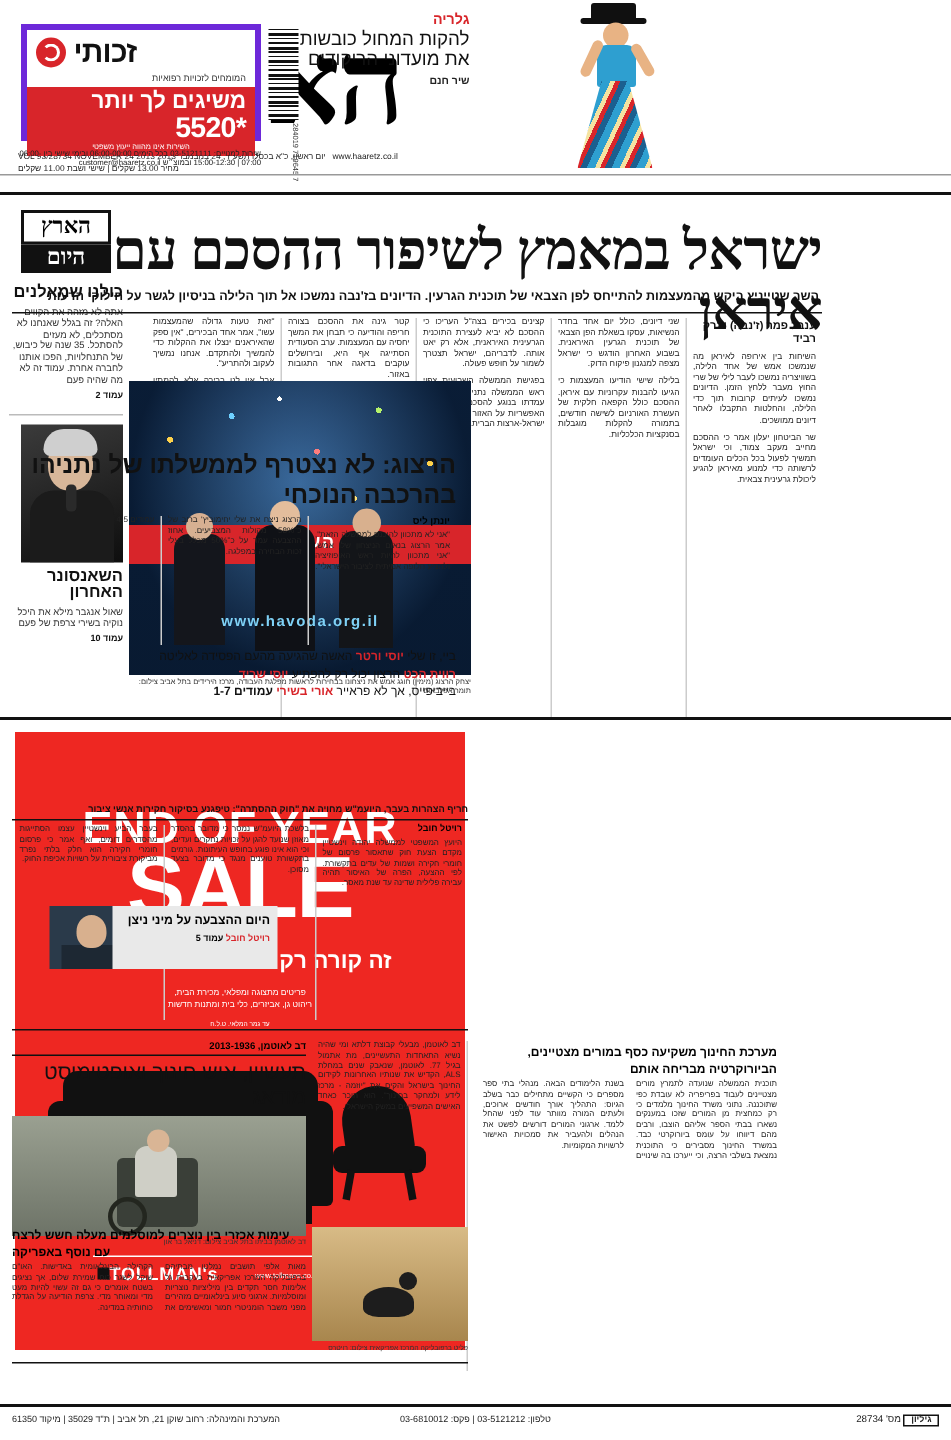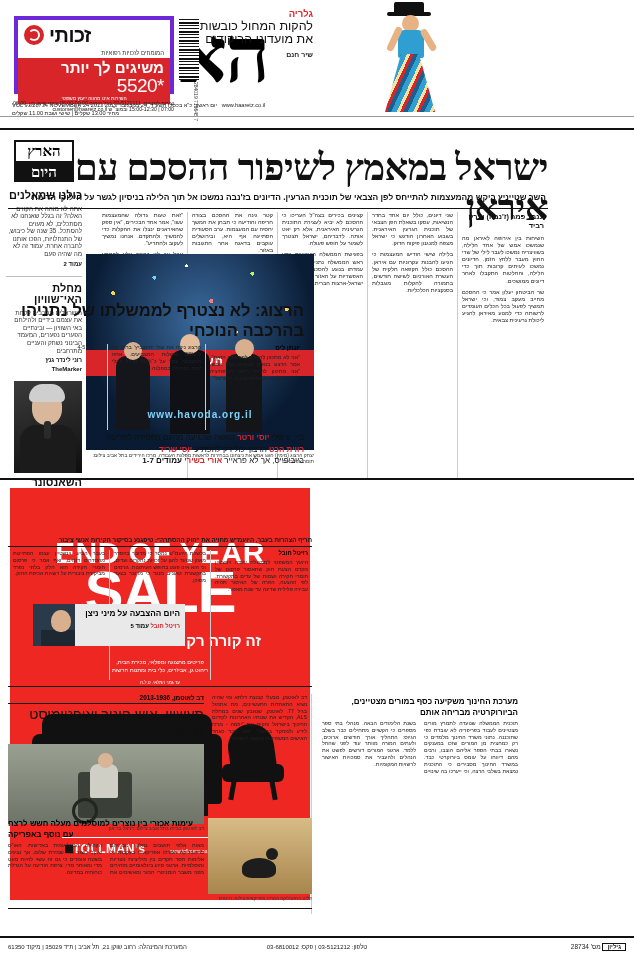--- a/index.html
+++ b/index.html
@@ -41,21 +41,21 @@
 
   
   .zchuti { position:absolute; top:16px; right:460px; width:160px; height:78px; border:4px solid #6d28d9; background:#fff; }
   .zchuti-top { height:30px; display:flex; align-items:center; justify-content:flex-end; padding:0 6px; gap:5px;}
   .zchuti-logo-text { font-size:20px; font-weight:bold; color:#111; letter-spacing:-0.5px;}
   .zchuti-mark { width:20px; height:20px; border-radius:50%; background:#d8252a; position:relative;}
   .zchuti-mark:after{content:""; position:absolute; inset:4px; border-radius:50%; border:2px solid #fff; border-left-color:transparent;}
   .zchuti-sub { font-size:6px; color:#333; text-align:right; padding:0 6px 2px; }
   .zchuti-red { background:#d8252a; color:#fff; padding:2px 6px 3px; }
   .zchuti-red .l1 { font-size:15px; font-weight:bold; line-height:16px;}
-  .zchuti-red .l2 { font-size:19px; font-weight:normal; line-height:19px; letter-spacing:-0.5px;text-align:right;}
+  .zchuti-red .l2 { font-size:19px; font-weight:bold; line-height:19px; letter-spacing:-0.5px;text-align:right;}
   .zchuti-red .l3 { font-size:5px; text-align:center; }
 
   .service-line { position:absolute; top:100px; right:460px; width:168px; font-size:5.2px; color:#222; text-align:right; }
 
   
   .masthead { position:absolute; top:16px; left:18px; width:250px; height:80px; display:flex; align-items:center; justify-content:flex-start;}
   .masthead-word { font-family:"Liberation Serif","DejaVu Serif",serif; font-size:78px; font-weight:bold; color:#000; letter-spacing:-2px; line-height:70px;}
   .dateline { position:absolute; top:102px; left:12px; width:270px; text-align:left; font-size:5.6px; color:#222; }
   .dateline .row2 { margin-top:2px; }
   .hline-top { position:absolute; top:116px; left:0; width:634px; height:1px; background:#999;}
@@ -269,26 +269,20 @@
       <div class="b">היום</div>
     </div>
 
     <div class="rail-item">
       <div class="rail-head">כולנו שמאלנים</div>
       <div class="rail-body">אתה לא מזהה את הקווים האלה? זה בגלל שאנחנו לא מסתכלים, לא מעזים להסתכל. 35 שנה של כיבוש, של התנחלויות, הפכו אותנו לחברה אחרת. עמוד זה לא מה שהיה פעם</div>
       <div class="rail-page">עמוד 2</div>
     </div>
     <div class="rail-sep"></div>
 
-    <div class="rail-item">
-      <div class="rail-head">מחלת האי־שוויון</div>
-      <div class="rail-body">הישראלים מסרבים לקחת את עצמם בידיים ולהילחם באי השוויון — ובינתיים הפערים נפערים, המעמד הבינוני נשחק והעניים מתרחבים</div>
-      <div class="rail-page">רוני לינדר גנץ</div>
-      <div class="rail-page market">TheMarker</div>
-    </div>
 
     <div class="rail-photo">
       <div class="body"></div>
       <div class="face"></div>
       <div class="hair"></div>
       <div class="mic"></div>
     </div>
 
     <div class="rail-item">
       <div class="rail-head">השאנסונר האחרון</div>

